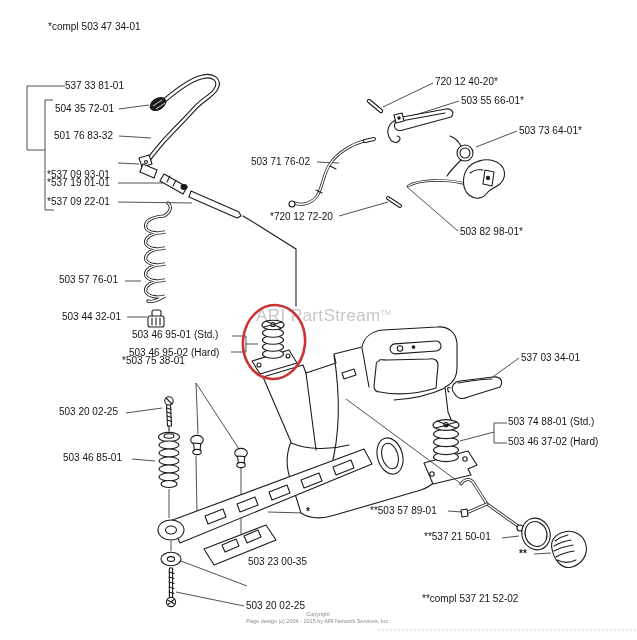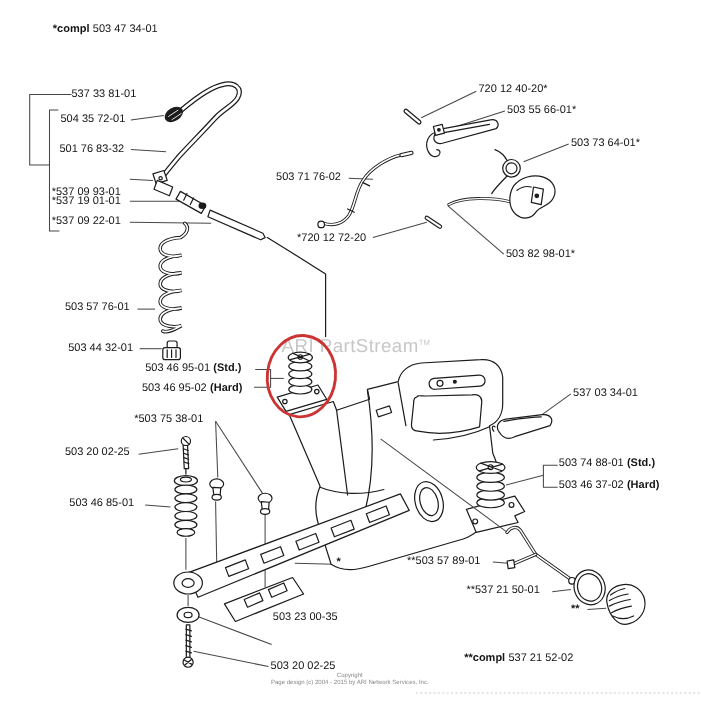--- a/index.html
+++ b/index.html
@@ -1,21 +1,21 @@
 <!DOCTYPE html>
 <html><head>
 <meta charset="utf-8">
 <style>
   html,body{margin:0;padding:0;background:#fff;}
   .stage{position:relative;width:637px;height:640px;background:#fff;overflow:hidden;
          font-family:"Liberation Sans",sans-serif;}
   .art{position:absolute;left:0;top:0;}
   .lbl{position:absolute;font:10px/10px "Liberation Sans",sans-serif;color:#141414;white-space:nowrap;}
-  .lbl b{font-weight:bold;}
-  .lbl .variant{font-weight:bold;margin-left:3px;margin-top:40px;}
+  .lbl b{font-weight:normal;}
+  .lbl .variant{font-weight:normal;margin-left:3px;margin-top:40px;}
   .lbl .num{margin-left:3px;}
   .marker{position:absolute;font:bold 10px/10px "Liberation Sans",sans-serif;color:#141414;}
   .watermark{position:absolute;left:256px;top:303px;font-size:17px;line-height:19px;
              color:#c7c7c7;letter-spacing:0.4px;z-index:0;}
   .watermark sup{font-size:7px;vertical-align:6px;letter-spacing:0;}
   .footer{position:absolute;left:178px;top:611px;width:280px;text-align:center;
           color:#8a8a8a;font-size:5.5px;line-height:6.5px;}
   svg .ln{stroke:#1c1c1c;stroke-width:1.1;fill:none;stroke-linecap:round;stroke-linejoin:round;}
   svg .lnw{stroke:#1c1c1c;stroke-width:1.1;fill:#fff;stroke-linecap:round;stroke-linejoin:round;}
   svg .lnd{stroke:#1c1c1c;stroke-width:1.1;fill:#1c1c1c;}
@@ -279,21 +279,21 @@
   <div class="lbl" style="left:461px;top:96px">503 55 66-01*</div>
   <div class="lbl" style="left:519px;top:126px">503 73 64-01*</div>
   <div class="lbl" style="left:270px;top:212px">*720 12 72-20</div>
   <div class="lbl" style="left:460px;top:227px">503 82 98-01*</div>
   <div class="lbl" style="left:59px;top:275px">503 57 76-01</div>
   <div class="lbl" style="left:62px;top:312px">503 44 32-01</div>
 
   <div class="lbl" style="left:132px;top:330px"><span>503 46 95-01</span><span class="variant">(Std.)</span></div>
   <div class="lbl" style="left:129px;top:348px"><span>503 46 95-02</span><span class="variant">(Hard)</span></div>
 
-  <div class="lbl" style="left:122px;top:377px">*503 75 38-01</div>
+  <div class="lbl" style="left:122px;top:356px">*503 75 38-01</div>
   <div class="lbl" style="left:59px;top:407px">503 20 02-25</div>
   <div class="lbl" style="left:63px;top:453px">503 46 85-01</div>
   <div class="lbl" style="left:521px;top:353px">537 03 34-01</div>
 
   <div class="lbl" style="left:508px;top:417px"><span>503 74 88-01</span><span class="variant">(Std.)</span></div>
   <div class="lbl" style="left:508px;top:437px"><span>503 46 37-02</span><span class="variant">(Hard)</span></div>
 
   <div class="lbl" style="left:370px;top:506px">**503 57 89-01</div>
   <div class="lbl" style="left:424px;top:532px">**537 21 50-01</div>
   <div class="lbl" style="left:248px;top:557px">503 23 00-35</div>

